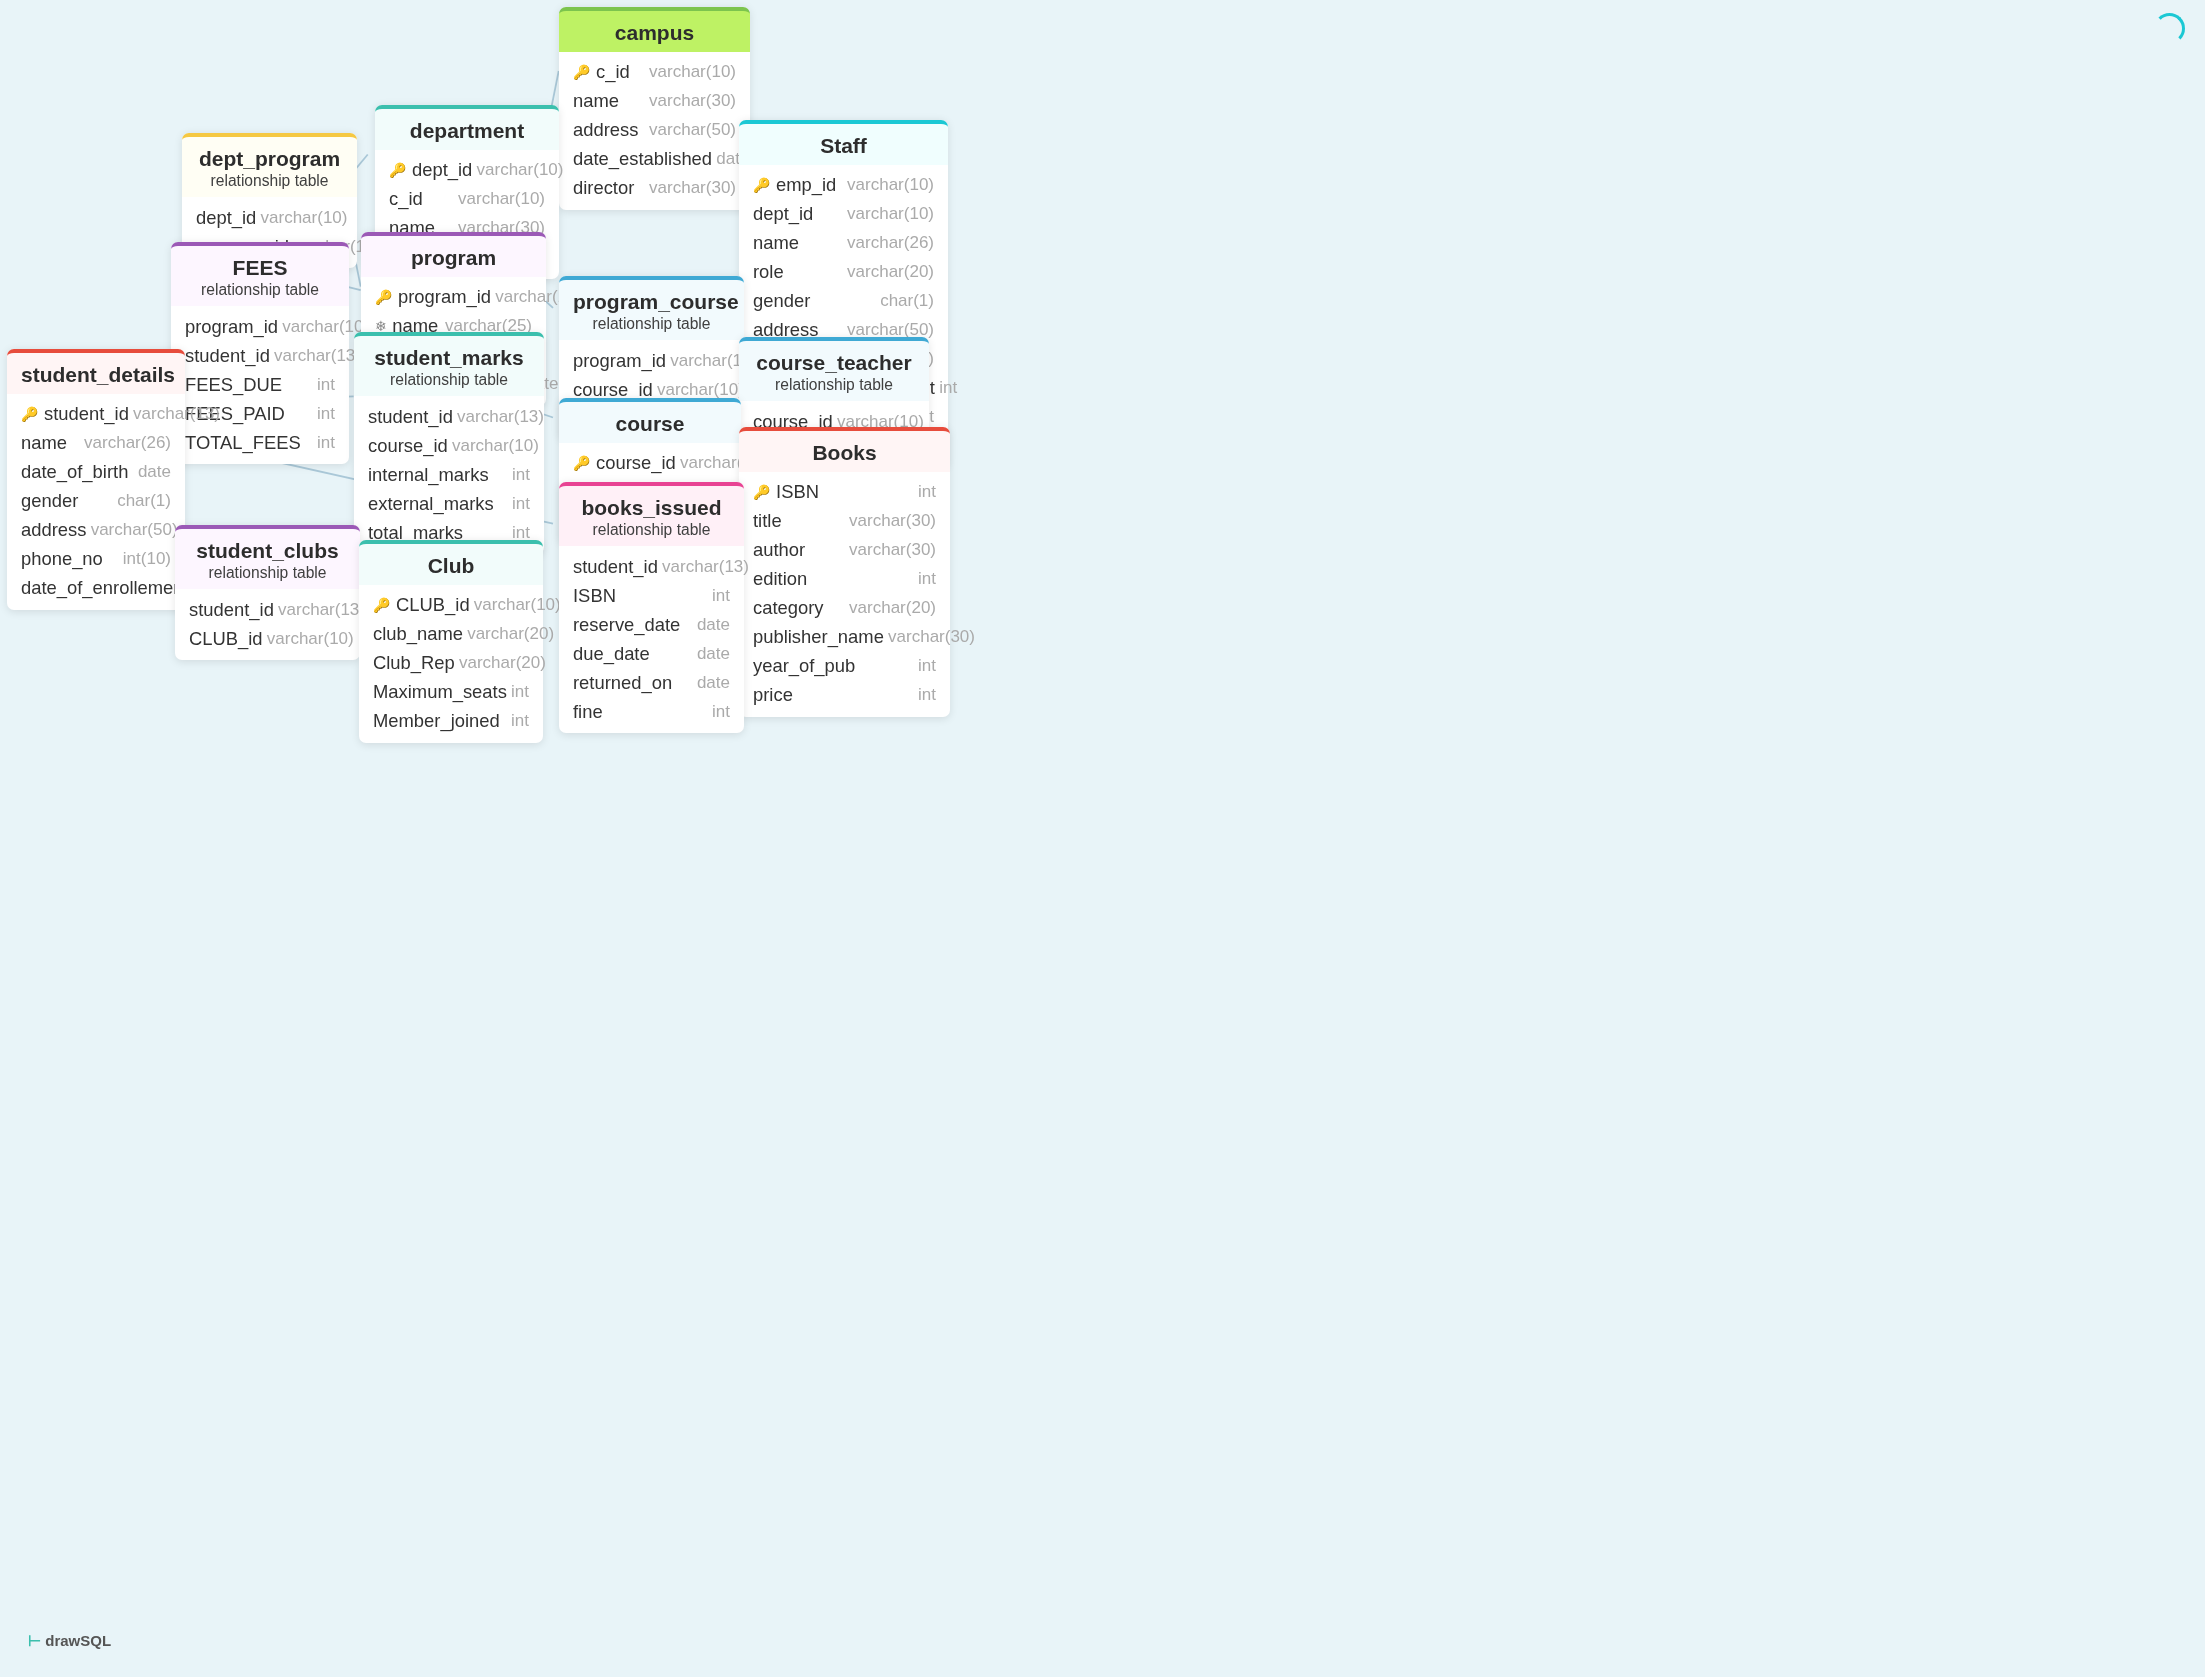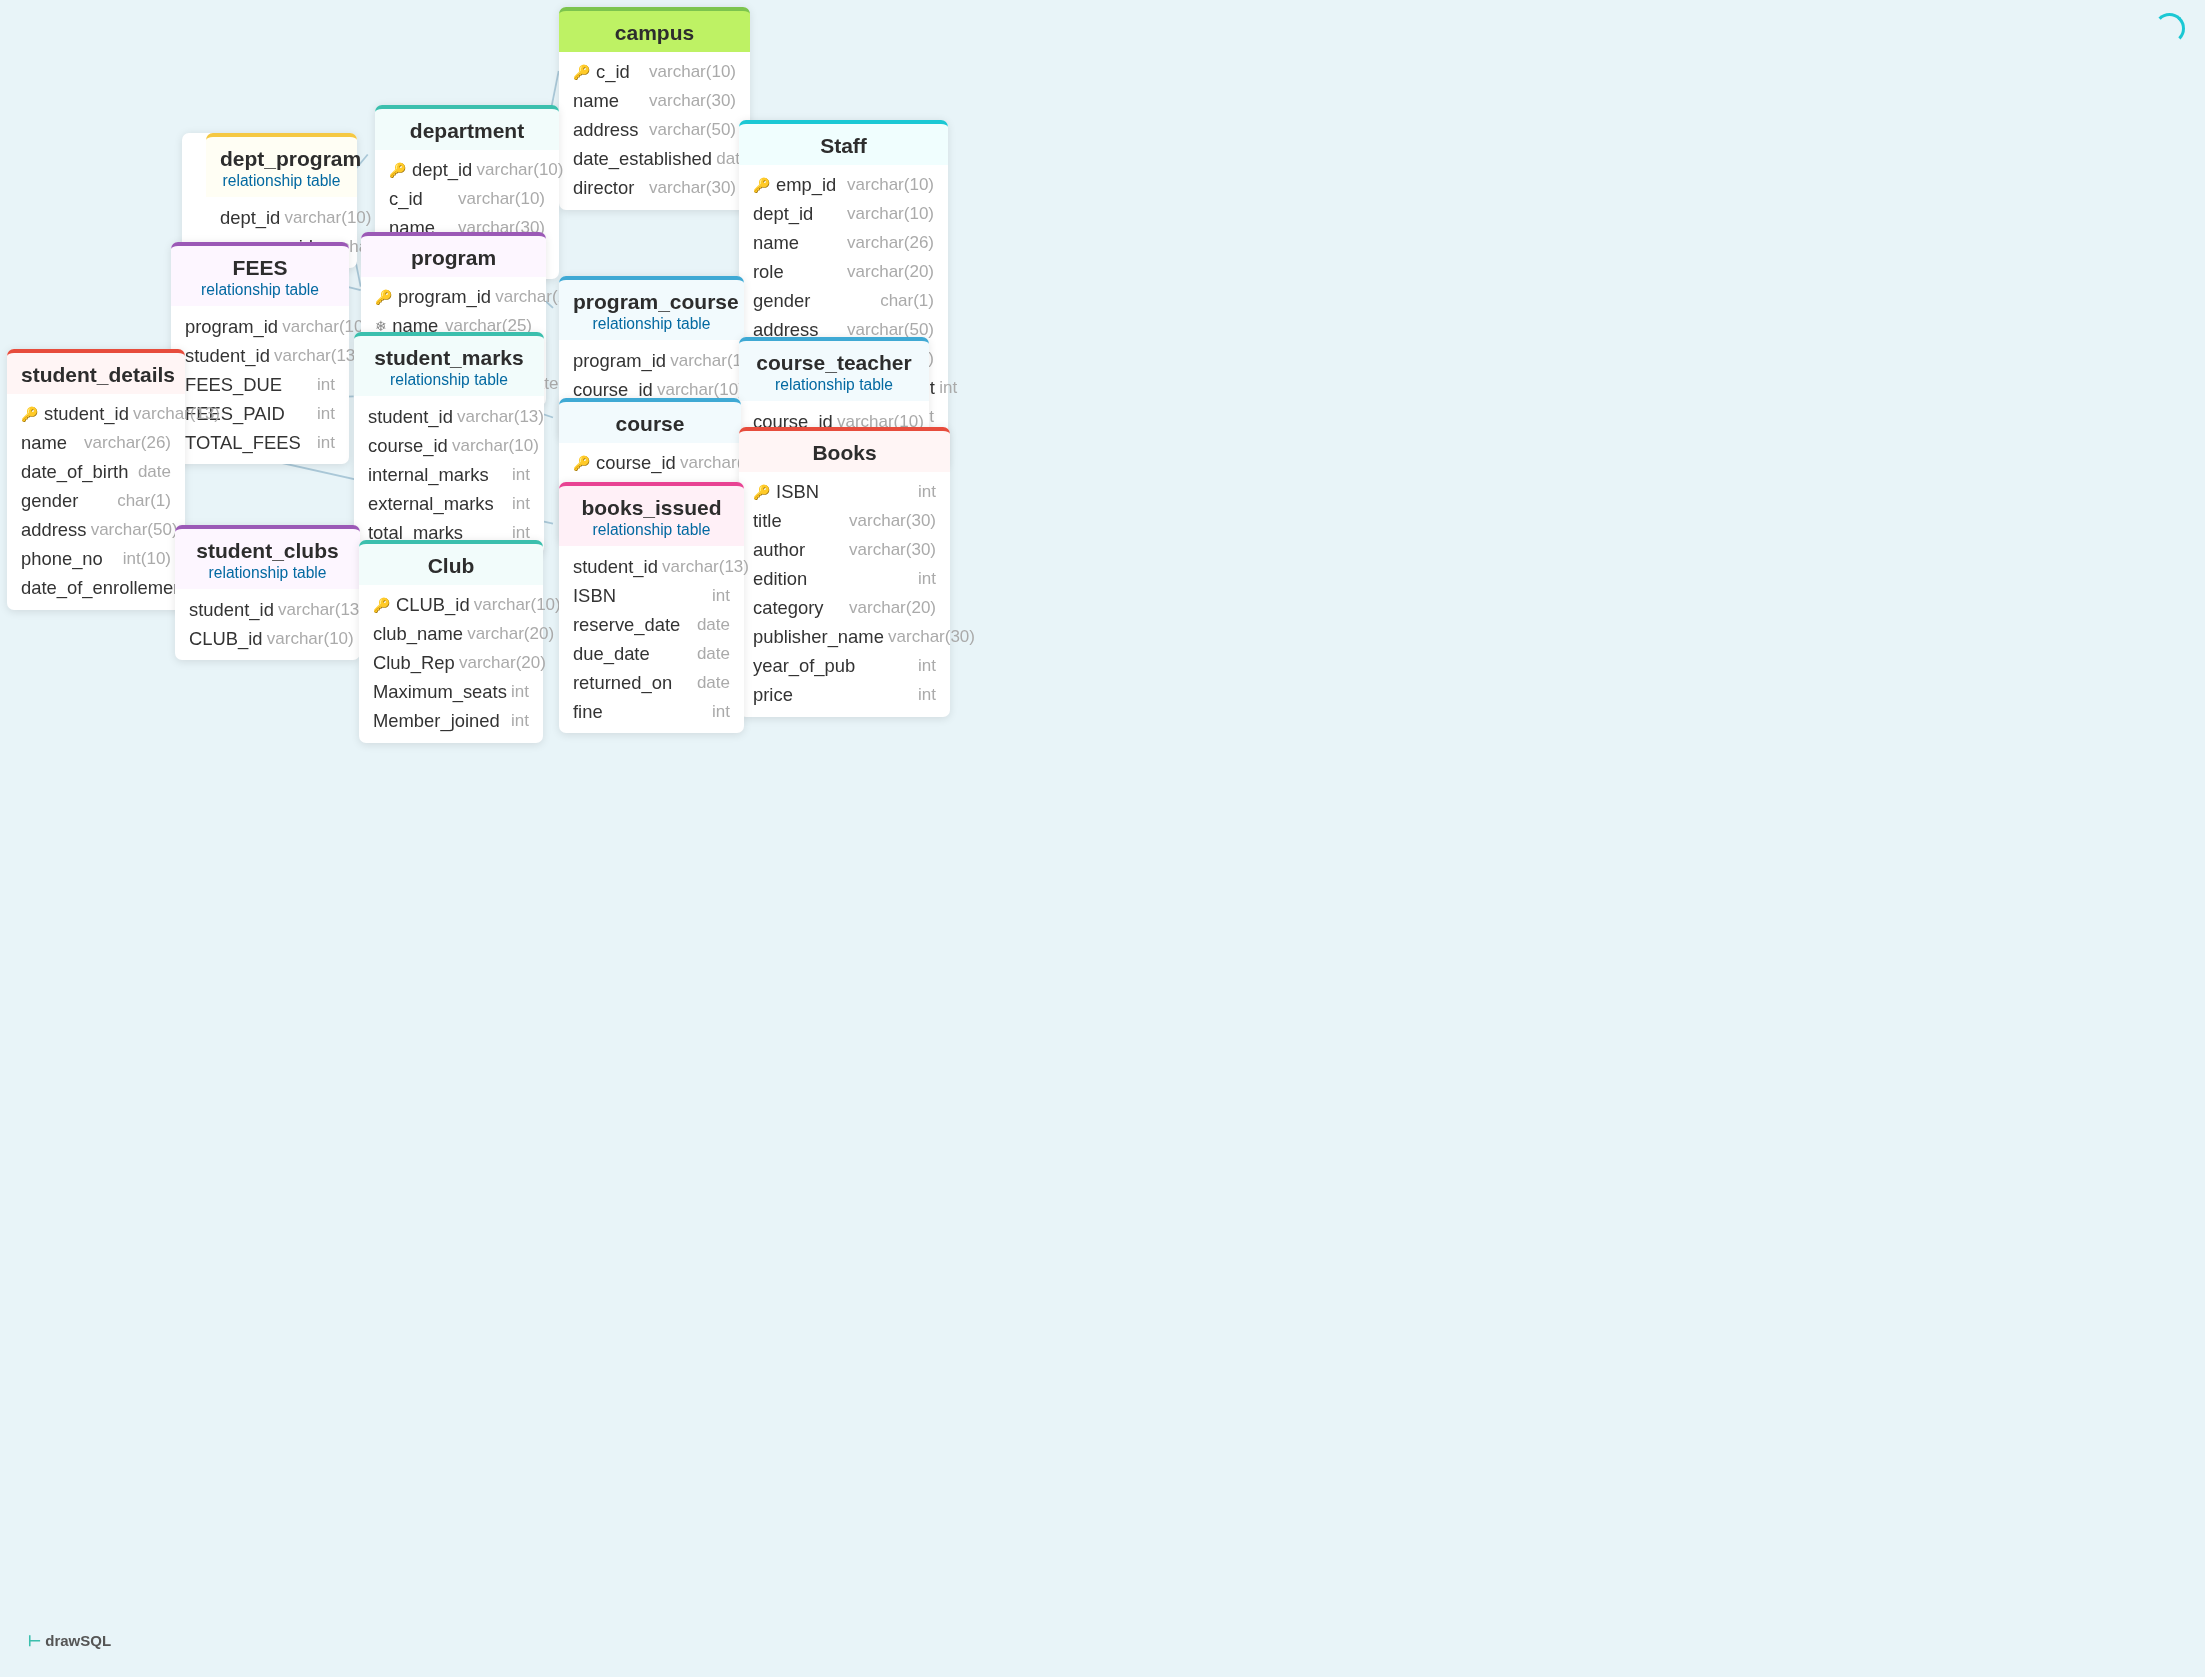--- a/index.html
+++ b/index.html
@@ -35,21 +35,21 @@
 
     .db-table-header .table-name {
       font-weight: 700;
       font-size: 21px;
       color: #2d2d2d;
       display: block;
     }
 
     .db-table-header .table-subtitle {
       font-size: 15.6px;
-      color: #0369a1;
+      color: #404040;
       display: block;
       margin-top: 1.4px;
     }
 
     .db-table-body {
       padding: 5.7px 0 7px;
     }
 
     .db-field {
       display: flex;
@@ -218,21 +218,21 @@
         <span class="field-name">name</span>
         <span class="field-type">varchar(30)</span>
       </div>
       <div class="db-field">
         <span class="field-name">HOD</span>
         <span class="field-type">varchar(26)</span>
       </div>
     </div>
   </div>
 
-  <div class="db-table" style="left:182px; top:133px; width:175px;padding-left:24px;">
+  <div class="db-table" style="left:182px; top:133px; width:175px;">
     <div class="db-table-header header-yellow">
       <span class="table-name">dept_program</span>
       <span class="table-subtitle">relationship table</span>
     </div>
     <div class="db-table-body">
       <div class="db-field">
         <span class="field-name">dept_id</span>
         <span class="field-type">varchar(10)</span>
       </div>
       <div class="db-field">

